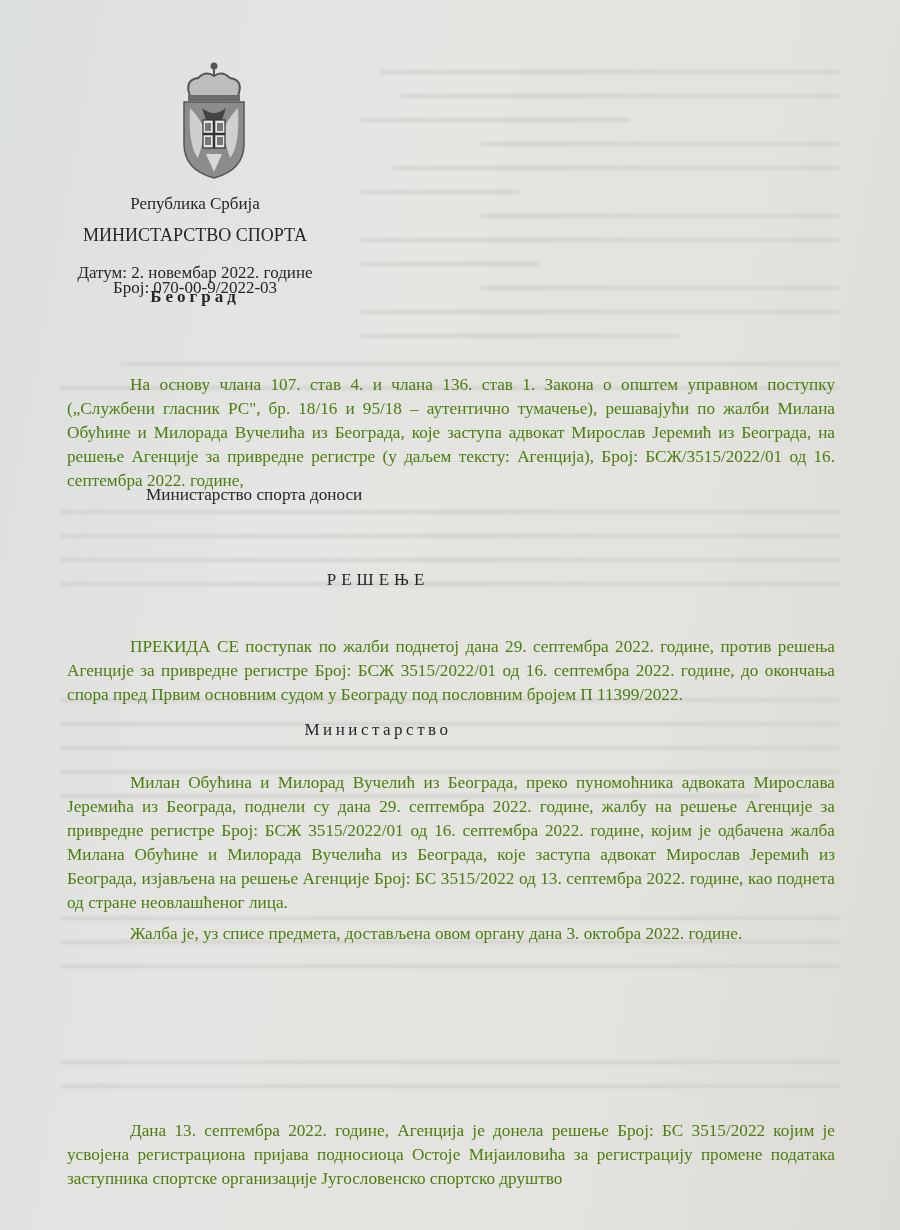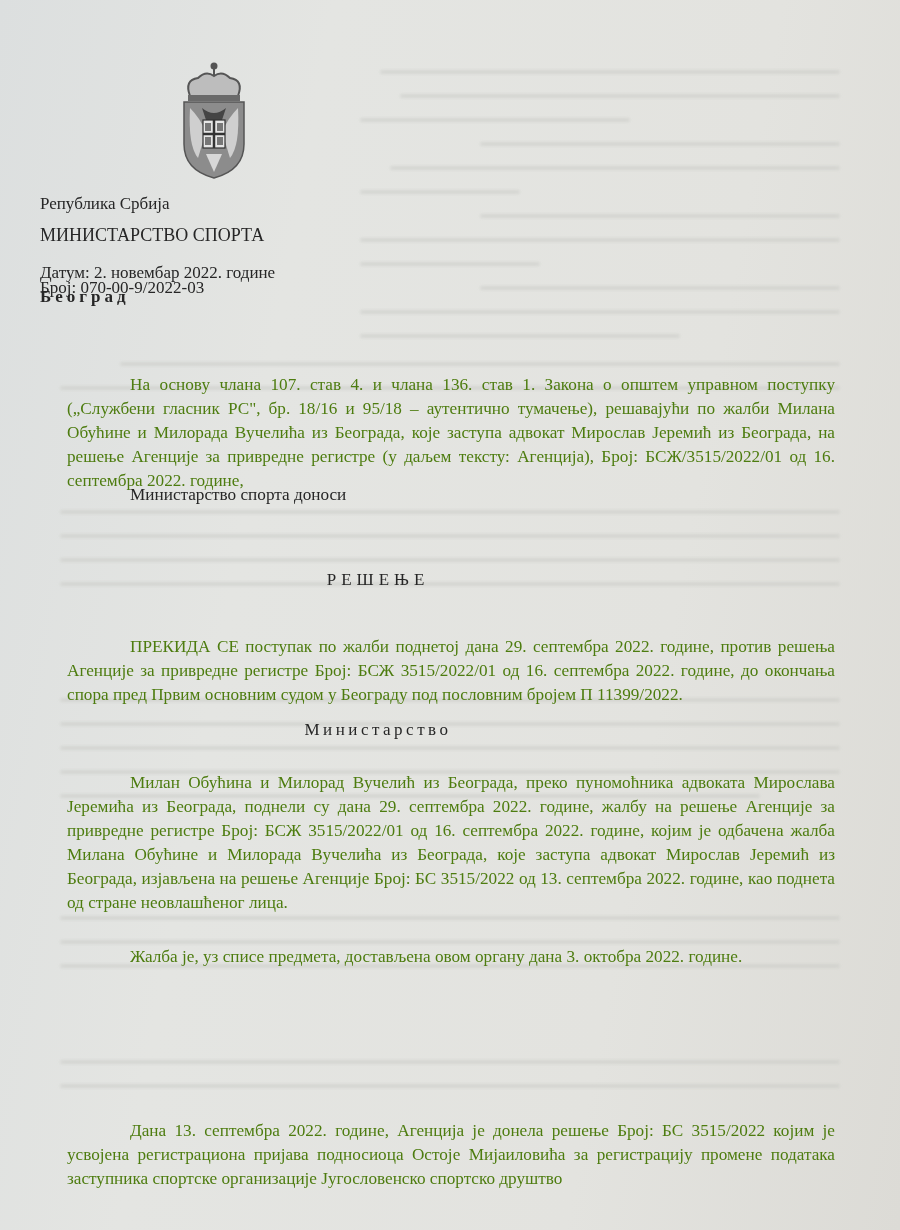--- a/index.html
+++ b/index.html
@@ -10,21 +10,21 @@
     color: #2a2a2a;
     position: relative;
   }
   .page { position: absolute; left: 0; top: 0; width: 900px; height: 1230px; }
   .bleed { position: absolute; left: 60px; right: 40px; top: 50px; bottom: 0; pointer-events: none; }
   .bleed div {
     position: absolute; height: 4px; background: #c9cac6; opacity: 0.55; border-radius: 2px;
     filter: blur(1.5px);
   }
   .crest { position: absolute; left: 176px; top: 62px; width: 76px; height: 118px; }
-  .hdr { position: absolute; left: 40px; width: 310px; text-align: left; font-size: 17px; line-height: 22px; color: #262626; }
+  .hdr { position: absolute; left: 40px; width: 310px; text-align: center; font-size: 17px; line-height: 22px; color: #262626; }
   .hdr-1 { top: 193px; }
   .hdr-2 { top: 224px; font-size: 18px; }
   .hdr-3 { top: 239px; margin-top: 38px; }
   .hdr-4 { top: 262px; }
   .hdr-5 { top: 286px; letter-spacing: 4px; font-weight: bold; }
   .para {
     position: absolute; left: 67px; width: 768px;
     font-size: 17.2px; line-height: 24px; text-align: justify;
     text-indent: 63px; color: #4d7c0f;
   }
@@ -91,22 +91,22 @@
     <path d="M30 92 L38 110 L46 92 Z" fill="#d8d8d8"></path>
   </svg>
 
   <div class="hdr hdr-1">Република Србија</div>
   <div class="hdr hdr-2">МИНИСТАРСТВО СПОРТА</div>
   <div class="hdr hdr-3">Број: 070-00-9/2022-03</div>
   <div class="hdr hdr-4">Датум: 2. новембар 2022. године</div>
   <div class="hdr hdr-5">Београд</div>
 
   <div class="para" style="top:373px;">На основу члана 107. став 4. и члана 136. став 1. Закона о општем управном поступку („Службени гласник РС", бр. 18/16 и 95/18 – аутентично тумачење),  решавајући по жалби Милана Обућине и Милорада Вучелића из Београда, које заступа адвокат Мирослав Јеремић из Београда, на решење Агенције за привредне регистре (у даљем тексту: Агенција), Број: БСЖ/3515/2022/01 од 16. септембра 2022. године,</div>
-  <div class="line" style="top:484px; left:130px;">Министарство спорта доноси</div>
+  <div class="line" style="top:484px; left:146px;">Министарство спорта доноси</div>
 
   <div class="title" style="top:570px;">РЕШЕЊЕ</div>
   <div class="para" style="top:603px;margin-top:32px;">ПРЕКИДА СЕ поступак по жалби поднетој дана 29. септембра 2022. године, против решења Агенције за привредне регистре Број: БСЖ 3515/2022/01 од 16. септембра 2022. године, до окончања  спора пред Првим основним судом у Београду под пословним бројем П 11399/2022.</div>
 
   <div class="title" style="top:720px; letter-spacing:3.5px;">Министарство</div>
   <div class="para" style="top:771px;">Милан Обућина и Милорад Вучелић из Београда, преко пуномоћника адвоката Мирослава Јеремића из Београда, поднели су дана 29. септембра 2022. године, жалбу на решење Агенције за привредне регистре Број: БСЖ 3515/2022/01 од 16. септембра 2022. године, којим је одбачена жалба Милана Обућине и Милорада Вучелића из Београда, које заступа адвокат Мирослав Јеремић из Београда, изјављена на решење Агенције Број: БС 3515/2022 од 13. септембра 2022. године, као поднета од стране неовлашћеног лица.</div>
-  <div class="para" style="top:945px;">Жалба је, уз списе предмета, достављена овом органу дана 3. октобра 2022. године.</div>
+  <div class="para" style="top:922px;">Жалба је, уз списе предмета, достављена овом органу дана 3. октобра 2022. године.</div>
   <div class="para" style="top:1119px;">Дана 13. септембра 2022. године, Агенција је донела решење Број: БС 3515/2022 којим је усвојена регистрациона пријава подносиоца Остоје Мијаиловића за регистрацију промене података заступника спортске организације Југословенско спортско друштво</div>
 </div>
 
 </body></html>

